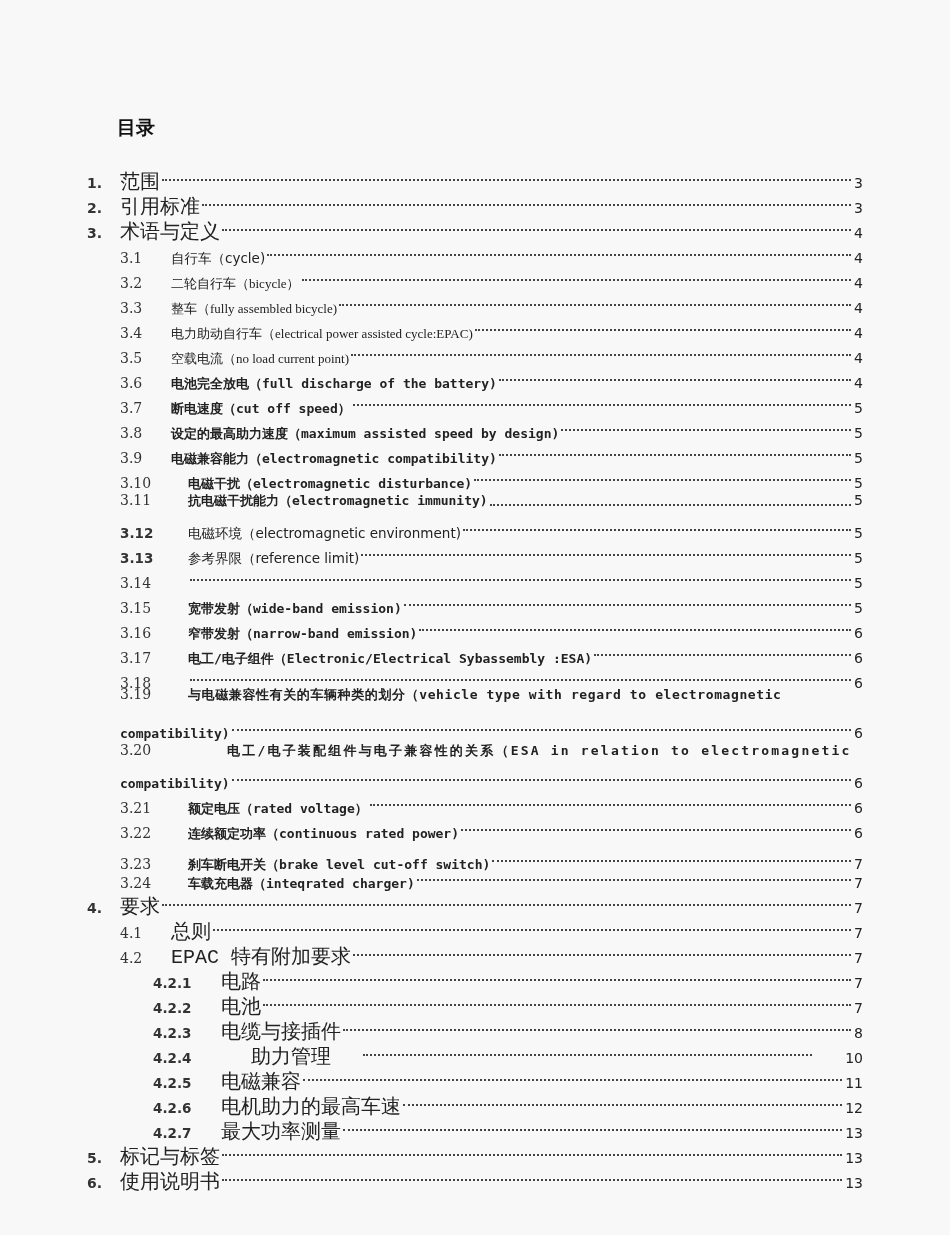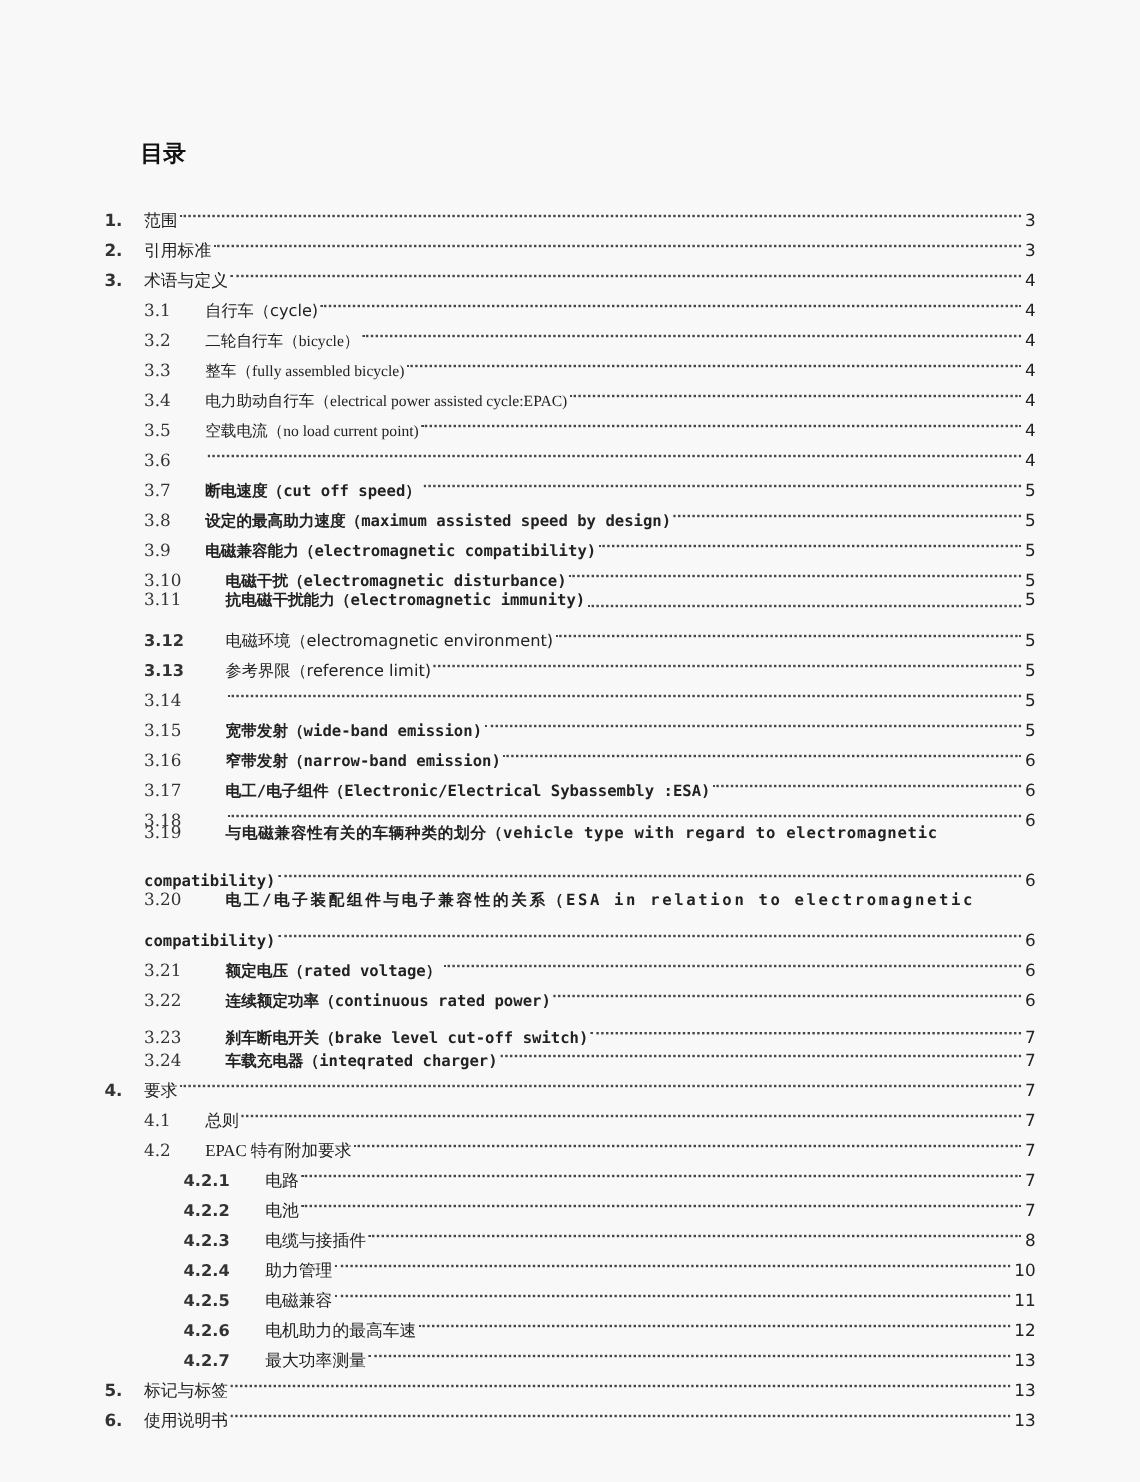--- a/index.html
+++ b/index.html
@@ -74,21 +74,21 @@
       width: 33px;
       font-size: 14px;
     }
     .lvl1 .label { font-family: "DejaVu Serif", "Liberation Serif", serif; font-size: 14px; }
     .lvl2 .num { font-family: "DejaVu Serif", "Liberation Serif", serif; width: 51px; font-size: 14px; }
     .lvl2w .num { width: 68px; }
     .lvl2b .num { font-family: "DejaVu Sans", "Liberation Sans", sans-serif; font-weight: bold; width: 68px; font-size: 13.5px; }
     .lvl3 .num { font-family: "DejaVu Sans", "Liberation Sans", sans-serif; font-weight: bold; width: 68px; font-size: 13.5px; }
     .mono-bold .label { font-family: "DejaVu Sans Mono", "Liberation Mono", monospace; font-size: 13px; font-weight: bold; }
     .sans .label { font-family: "DejaVu Sans", "Liberation Sans", sans-serif; font-size: 13.5px; }
-    .serif .label { font-family: Liberation Serif, serif; font-size: 14px; }
+    .serif .label { font-family: Liberation Mono, monospace; font-size: 20px; }
     .serif-mono .label { font-family: Liberation Serif, serif; font-size: 13px; }
     .wrap-line {
       position: absolute;
       height: 25px;
       line-height: 25px;
       font-size: 13px;
       font-family: "DejaVu Sans Mono", "Liberation Mono", monospace;
       font-weight: bold;
       white-space: nowrap;
       color: #222;
@@ -166,20 +166,21 @@
 
   <div class="toc-row lvl2 serif-mono" style="left:120px;width:743px;top:175px;">
     <span class="num">3.5</span>
     <span class="label">空载电流（no load current point)</span>
     <span class="dots"></span>
     <span class="page">4</span>
   </div>
 
   <div class="toc-row lvl2 mono-bold" style="left:120px;width:743px;top:200px;">
     <span class="num">3.6</span>
+    <span class="label">电池完全放电（full discharge of the battery)</span>
     <span class="dots"></span>
     <span class="page">4</span>
   </div>
 
   <div class="toc-row lvl2 mono-bold" style="left:120px;width:743px;top:225px;">
     <span class="num">3.7</span>
     <span class="label">断电速度（cut off speed）</span>
     <span class="dots"></span>
     <span class="page">5</span>
   </div>
@@ -264,21 +265,21 @@
     <span class="justify" style="letter-spacing:0.6px;">与电磁兼容性有关的车辆种类的划分（vehicle type with regard to electromagnetic</span>
   </div>
   <div class="toc-row mono-bold" style="left:120px;width:743px;top:550px;">
     <span class="label">compatibility)</span>
     <span class="dots"></span>
     <span class="page">6</span>
   </div>
 
   <div class="wrap-line" style="left:120px;width:743px;top:575px;align-items:flex-end;">
     <span class="num">3.20</span>
-    <span class="justify" style="letter-spacing:2.2px;">电工/电子装配组件与电子兼容性的关系（ESA in relation to electromagnetic</span>
+    <span class="justify" style="letter-spacing:2.2px;margin-left:39px;">电工/电子装配组件与电子兼容性的关系（ESA in relation to electromagnetic</span>
   </div>
   <div class="toc-row mono-bold" style="left:120px;width:743px;top:600px;">
     <span class="label">compatibility)</span>
     <span class="dots"></span>
     <span class="page">6</span>
   </div>
 
   <div class="toc-row lvl2 lvl2w mono-bold" style="left:120px;width:743px;top:625px;">
     <span class="num">3.21</span>
     <span class="label">额定电压（rated voltage）</span>
@@ -342,21 +343,21 @@
     <span class="page">7</span>
   </div>
 
   <div class="toc-row lvl3 serif" style="left:153px;width:710px;top:850px;">
     <span class="num">4.2.3</span>
     <span class="label">电缆与接插件</span>
     <span class="dots"></span>
     <span class="page">8</span>
   </div>
 
-  <div class="toc-row lvl3 serif" style="left:153px;width:710px;top:875px;">
+  <div class="toc-row lvl3 serif" style="left:153px;width:710px;top:875px;gap:30px;">
     <span class="num">4.2.4</span>
     <span class="label">助力管理</span>
     <span class="dots"></span>
     <span class="page">10</span>
   </div>
 
   <div class="toc-row lvl3 serif" style="left:153px;width:710px;top:900px;">
     <span class="num">4.2.5</span>
     <span class="label">电磁兼容</span>
     <span class="dots"></span>

